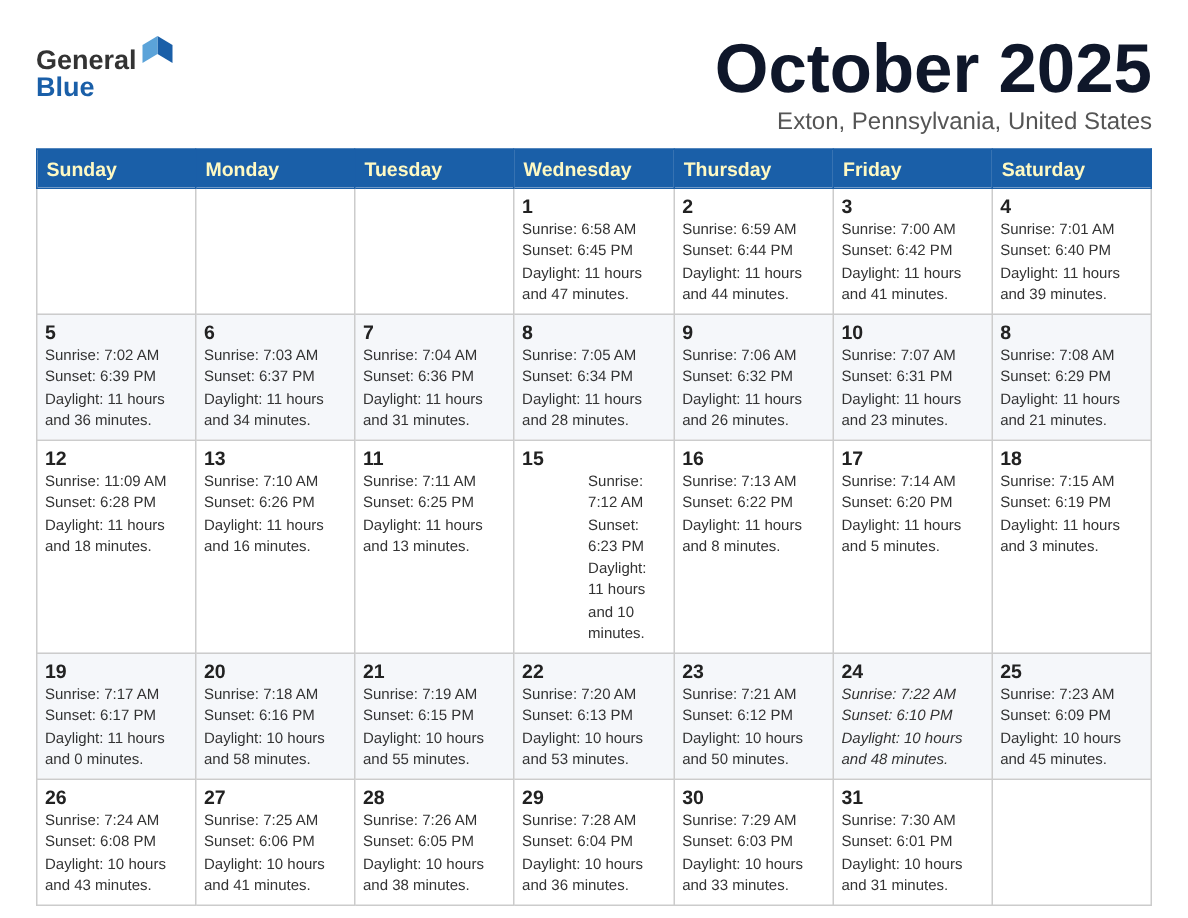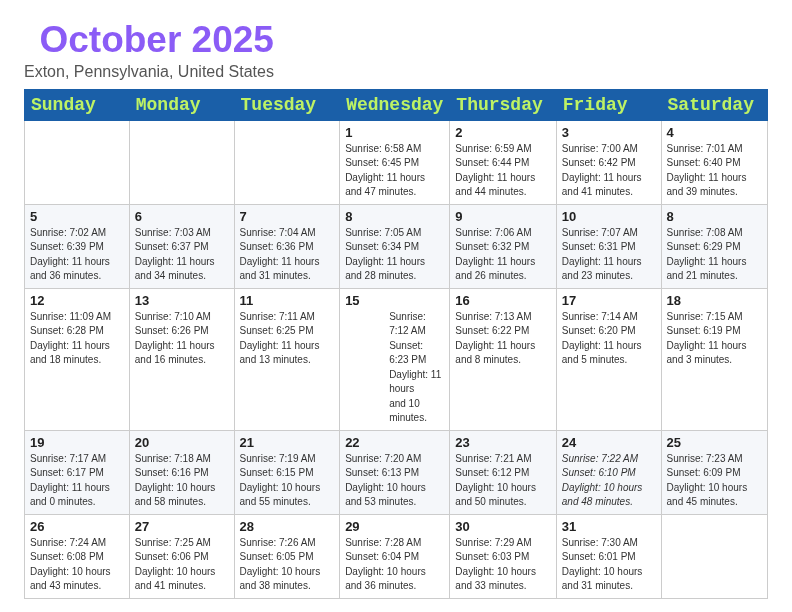--- a/index.html
+++ b/index.html
@@ -31,44 +31,43 @@
     .logo-icon {
       width: 24px;
       height: 24px;
       margin-left: 2px;
       margin-top: -2px;
     }
     .title-area {
       text-align: right;
     }
     .month-title {
-      font-size: 37px;
+      font-size: 46px;
       font-weight: bold;
-      color: #8b5cf6;
+      color: #0f172a;
       line-height: 1.1;
     }
     .location {
       font-size: 16px;
       color: #555;
       margin-top: 2px;
     }
     .calendar {
       width: 100%;
       border-collapse: collapse;
       border: 1px solid #ccc;
     }
     .calendar th {
       background-color: #1a5fa8;
-      color: #bef264;
-      font-size: 18px;
+      color: #fef9c3;
+      font-size: 13px;
       font-weight: bold;
       padding: 5px 6px;
       text-align: left;
       border: 1px solid #1a5fa8;
-      font-family: Liberation Mono, monospace;
     }
     .calendar td {
       border: 1px solid #ccc;
       vertical-align: top;
       padding: 4px 5px;
       width: 107px;
       min-height: 80px;
       font-size: 10.5px;
       color: #333;
       background: #fff;
@@ -88,20 +87,33 @@
       line-height: 1.45;
     }
     .empty-cell {
       background: #fff !important;
     }
   </style>
 </head>
 <body>
 
 <div class="header-area">
+  <div class="logo-area">
+    <div>
+      <div class="logo-text">
+        <span class="logo-general">General</span><svg class="logo-icon" viewBox="0 0 24 24">
+            <polygon points="12,2 22,8 22,20 12,14" fill="#1a5fa8"></polygon>
+            <polygon points="12,2 2,8 2,20 12,14" fill="#5ba3d9"></polygon>
+          </svg>
+      </div>
+      <div class="logo-text" style="margin-top:-2px;">
+        <span class="logo-blue">Blue</span>
+      </div>
+    </div>
+  </div>
   <div class="title-area">
     <div class="month-title">October 2025</div>
     <div class="location">Exton, Pennsylvania, United States</div>
   </div>
 </div>
 
 <table class="calendar">
   <thead>
     <tr>
     <th>Sunday</th>

